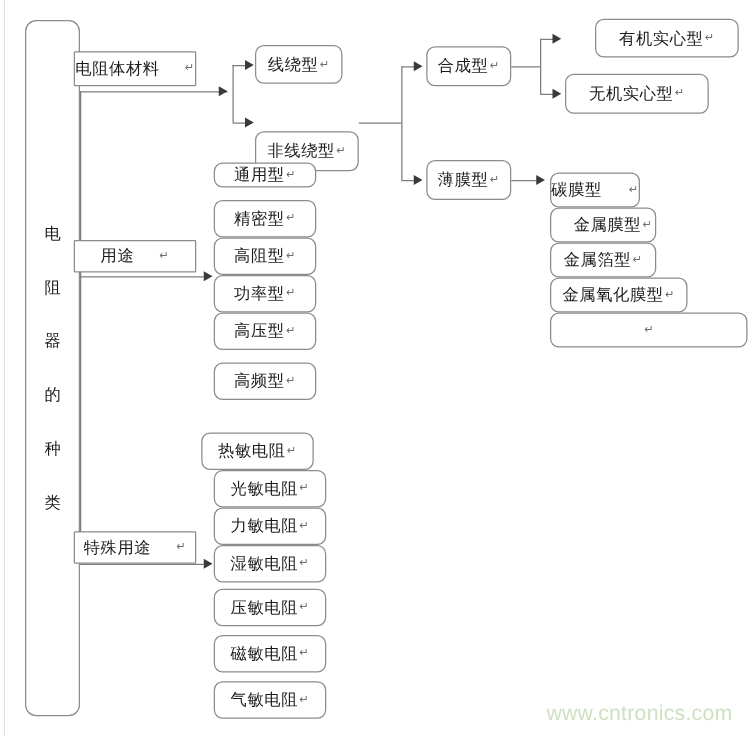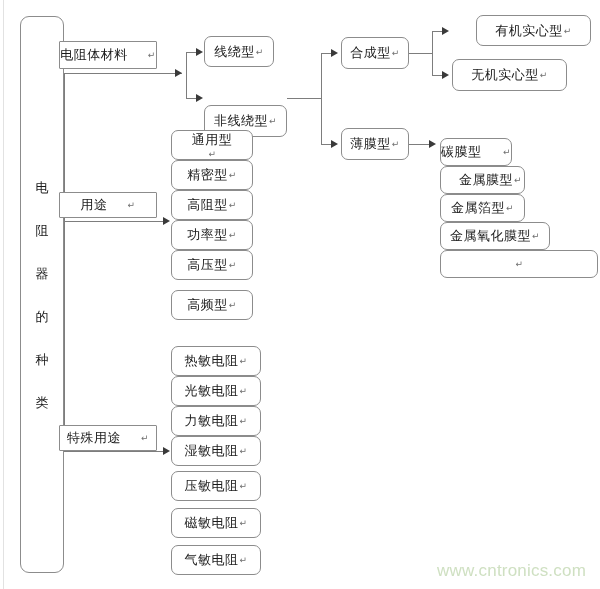--- a/index.html
+++ b/index.html
@@ -187,21 +187,21 @@
   <div class="node round" style="left:440px;top:222px;width:110px;height:28px;">
     <span class="lbl">金属氧化膜型</span>
       <span class="pil">↵</span>
   </div>
   <div class="node round" style="left:440px;top:250px;width:158px;height:28px;">
       <span class="pil">↵</span>
   </div>
 
   <div class="arw" style="left:163px;top:217px;"></div>
 
-  <div class="node round" style="left:171px;top:130px;width:82px;height:30px;flex-direction:column;">
+  <div class="node round" style="left:171px;top:130px;width:82px;height:20px;">
     <span class="lbl">通用型</span>
       <span class="pil">↵</span>
   </div>
   <div class="node round" style="left:171px;top:160px;width:82px;height:30px;">
     <span class="lbl">精密型</span>
       <span class="pil">↵</span>
   </div>
   <div class="node round" style="left:171px;top:190px;width:82px;height:30px;">
     <span class="lbl">高阻型</span>
       <span class="pil">↵</span>
@@ -214,21 +214,21 @@
     <span class="lbl">高压型</span>
       <span class="pil">↵</span>
   </div>
   <div class="node round" style="left:171px;top:290px;width:82px;height:30px;">
     <span class="lbl">高频型</span>
       <span class="pil">↵</span>
   </div>
 
   <div class="arw" style="left:163px;top:447px;"></div>
 
-  <div class="node round" style="left:171px;top:346px;width:90px;height:30px;">
+  <div class="node round" style="left:161px;top:346px;width:90px;height:30px;">
     <span class="lbl">热敏电阻</span>
       <span class="pil">↵</span>
   </div>
   <div class="node round" style="left:171px;top:376px;width:90px;height:30px;">
     <span class="lbl">光敏电阻</span>
       <span class="pil">↵</span>
   </div>
   <div class="node round" style="left:171px;top:406px;width:90px;height:30px;">
     <span class="lbl">力敏电阻</span>
       <span class="pil">↵</span>

